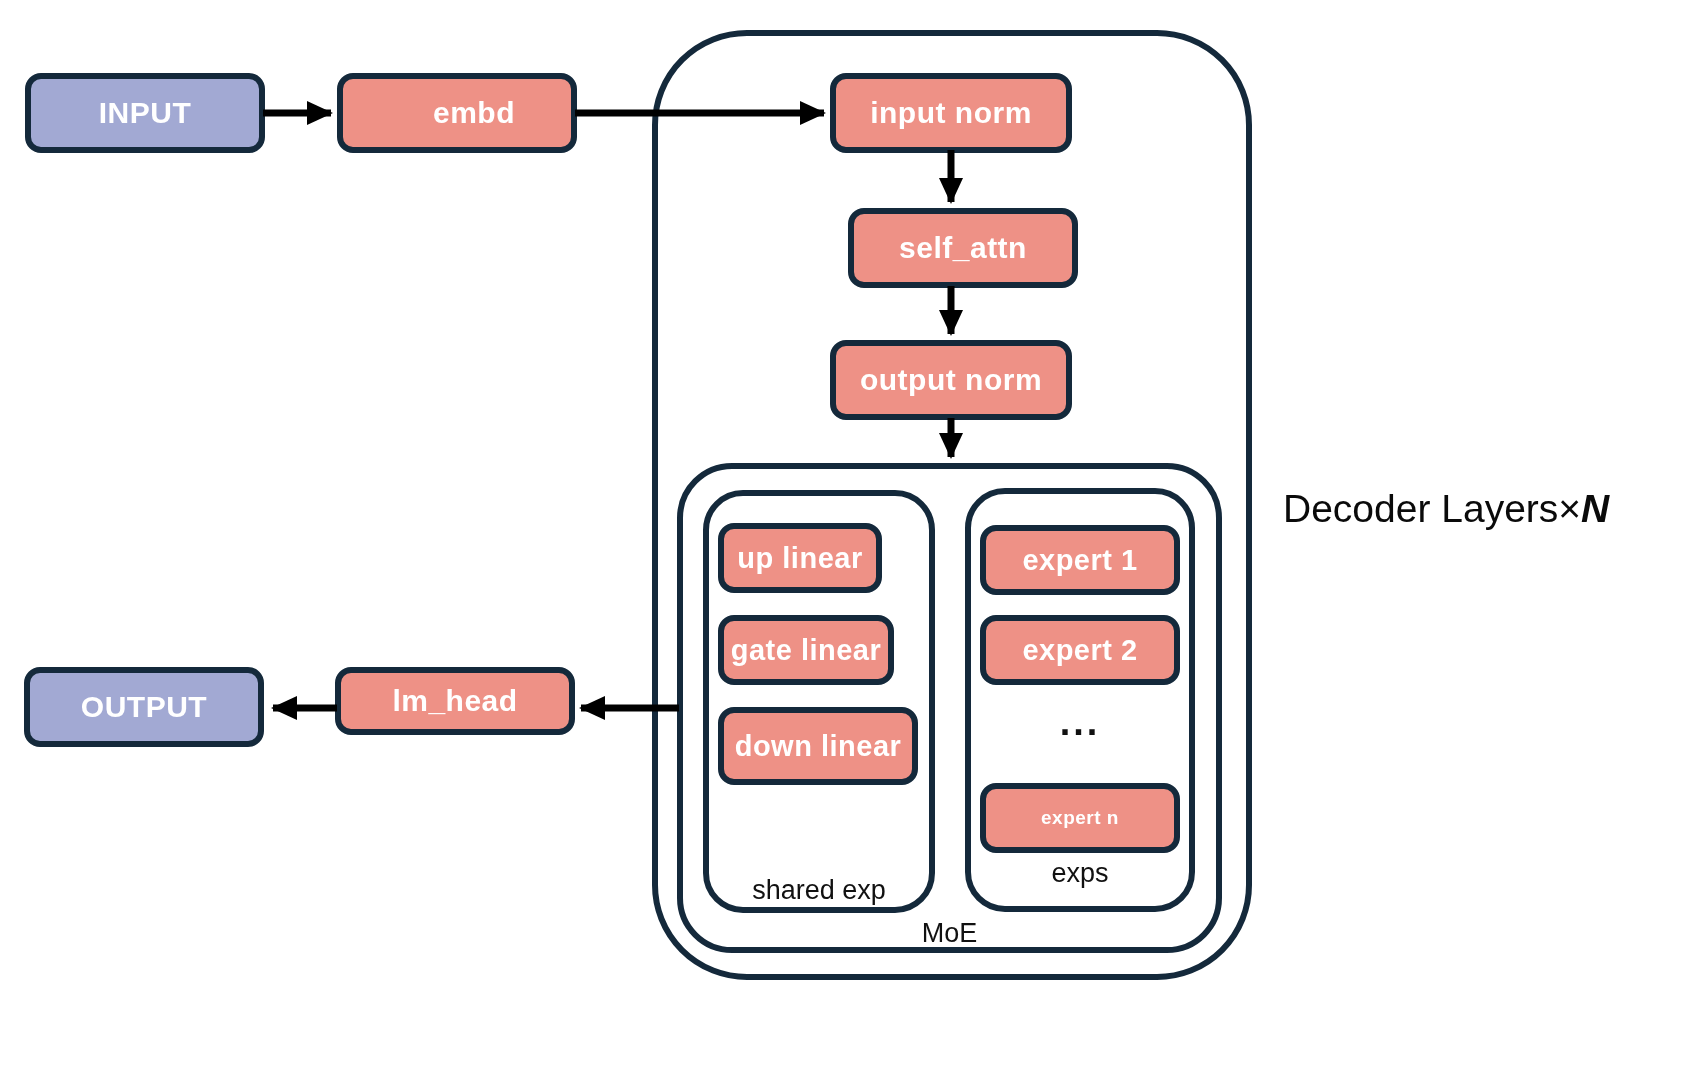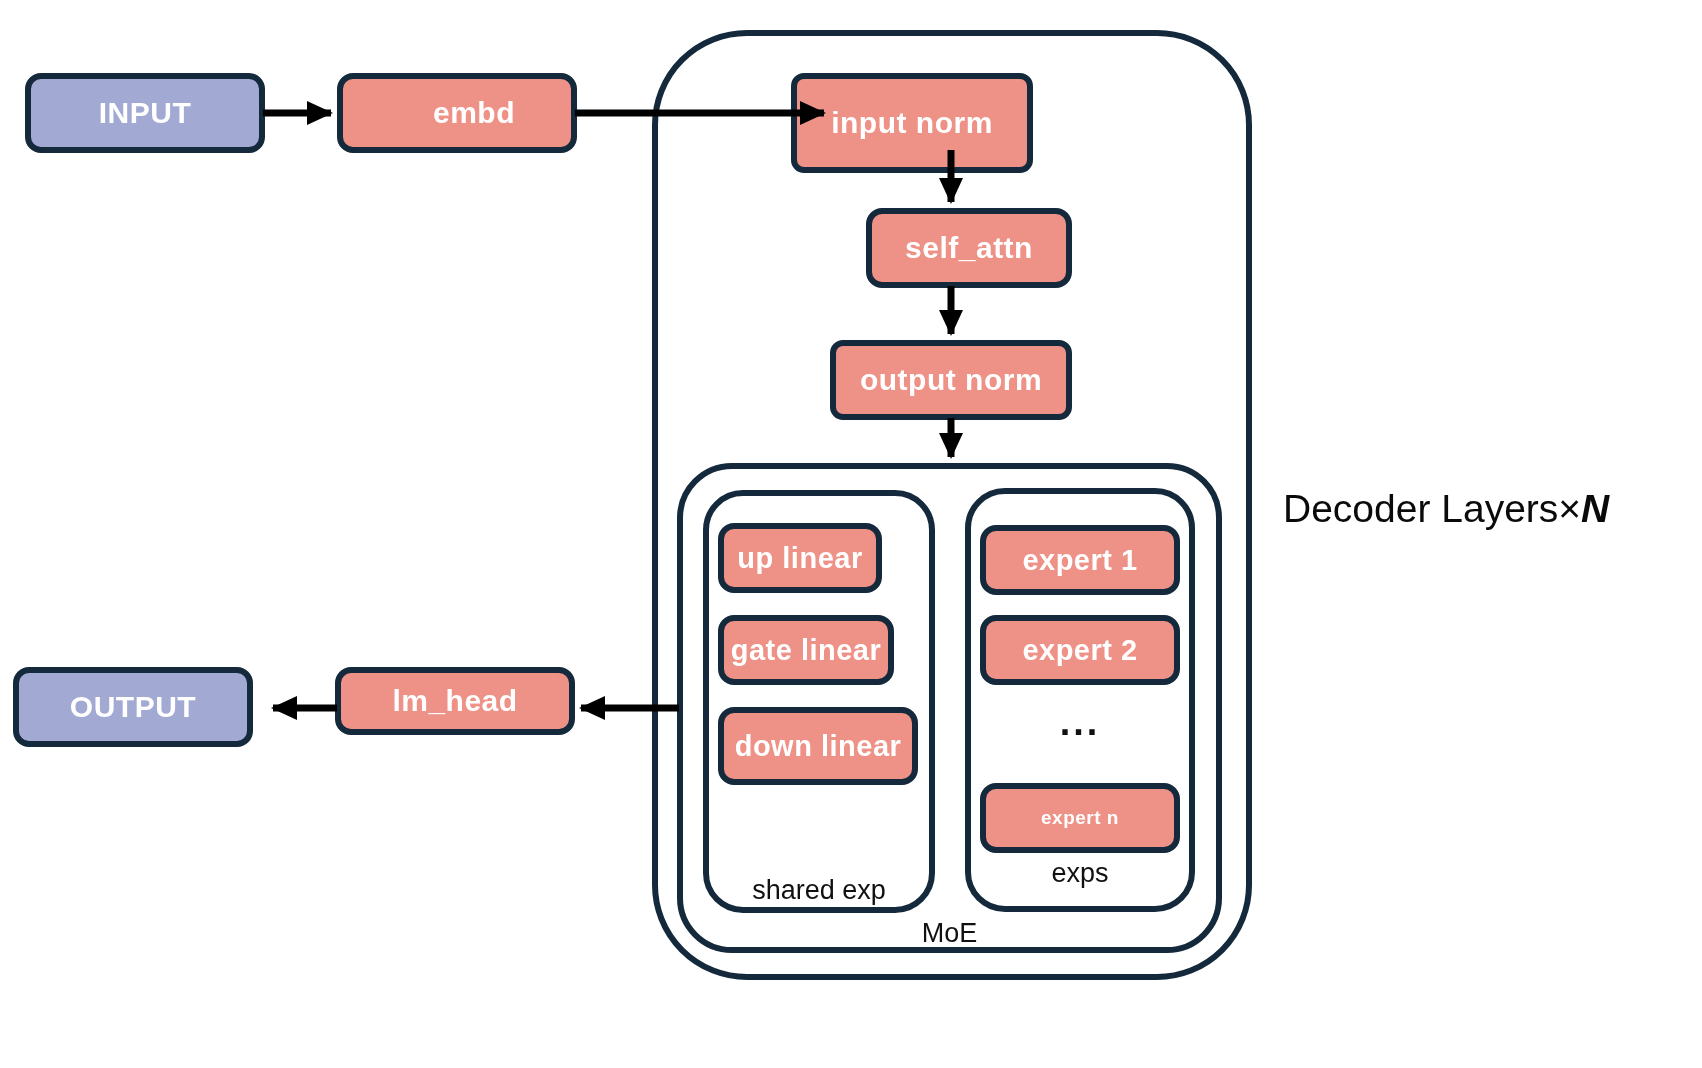--- a/index.html
+++ b/index.html
@@ -51,26 +51,26 @@
 
   <div class="container" style="left:652px;top:30px;width:600px;height:950px;border-radius:95px;"></div>
 
   <div class="container" style="left:677px;top:463px;width:545px;height:490px;border-radius:55px;"></div>
 
   <div class="container" style="left:703px;top:490px;width:232px;height:423px;border-radius:40px;"></div>
 
   <div class="container" style="left:965px;top:488px;width:230px;height:424px;border-radius:40px;"></div>
 
   <div class="node io" style="left:25px;top:73px;width:240px;height:80px;">INPUT</div>
-  <div class="node io" style="left:13px;top:667px;width:240px;height:80px;">OUTPUT</div>
+  <div class="node io" style="left:24px;top:667px;width:240px;height:80px;">OUTPUT</div>
 
   <div class="node block" style="left:337px;top:73px;width:240px;height:80px;padding-left:34px;">embd</div>
-  <div class="node block" style="left:791px;top:73px;width:242px;height:100px;border-radius:13px;">input norm</div>
-  <div class="node block" style="left:866px;top:208px;width:206px;height:80px;">self_attn</div>
-  <div class="node block" style="left:830px;top:340px;width:242px;height:80px;border-radius:13px;">output norm</div>
+  <div class="node block" style="left:830px;top:73px;width:242px;height:80px;">input norm</div>
+  <div class="node block" style="left:848px;top:208px;width:230px;height:80px;">self_attn</div>
+  <div class="node block" style="left:830px;top:340px;width:242px;height:80px;">output norm</div>
   <div class="node block" style="left:335px;top:667px;width:240px;height:68px;">lm_head</div>
 
   <div class="node block" style="left:718px;top:523px;width:164px;height:70px;font-size:29px;">up linear</div>
   <div class="node block" style="left:718px;top:615px;width:176px;height:70px;font-size:29px;">gate linear</div>
   <div class="node block" style="left:718px;top:707px;width:200px;height:78px;font-size:29px;">down linear</div>
 
   <div class="node block" style="left:980px;top:525px;width:200px;height:70px;font-size:29px;">expert 1</div>
   <div class="node block" style="left:980px;top:615px;width:200px;height:70px;font-size:29px;">expert 2</div>
   <div class="dots" style="left:965px;top:712px;width:230px;height:40px;">...</div>
   <div class="node block" style="left:980px;top:783px;width:200px;height:70px;font-size:19px;">expert n</div>

